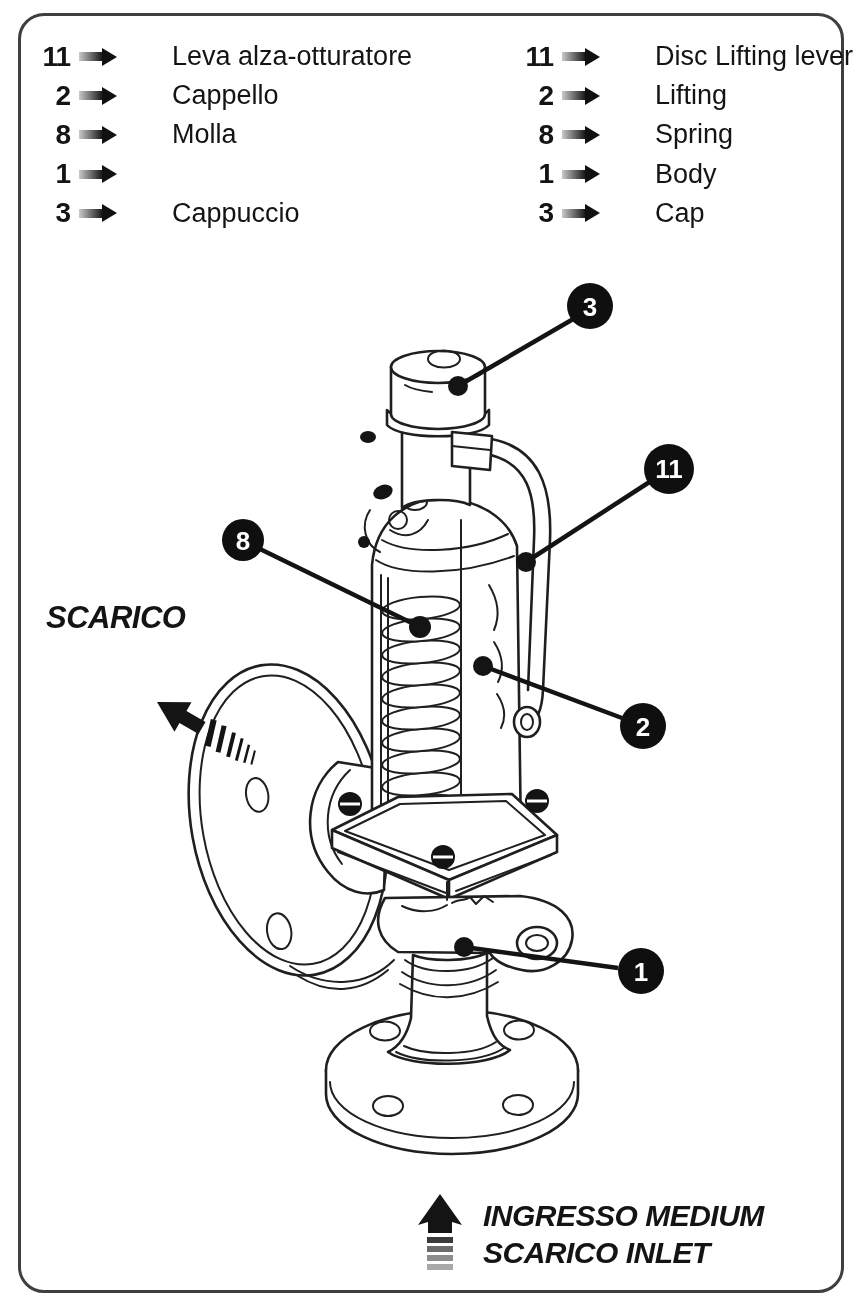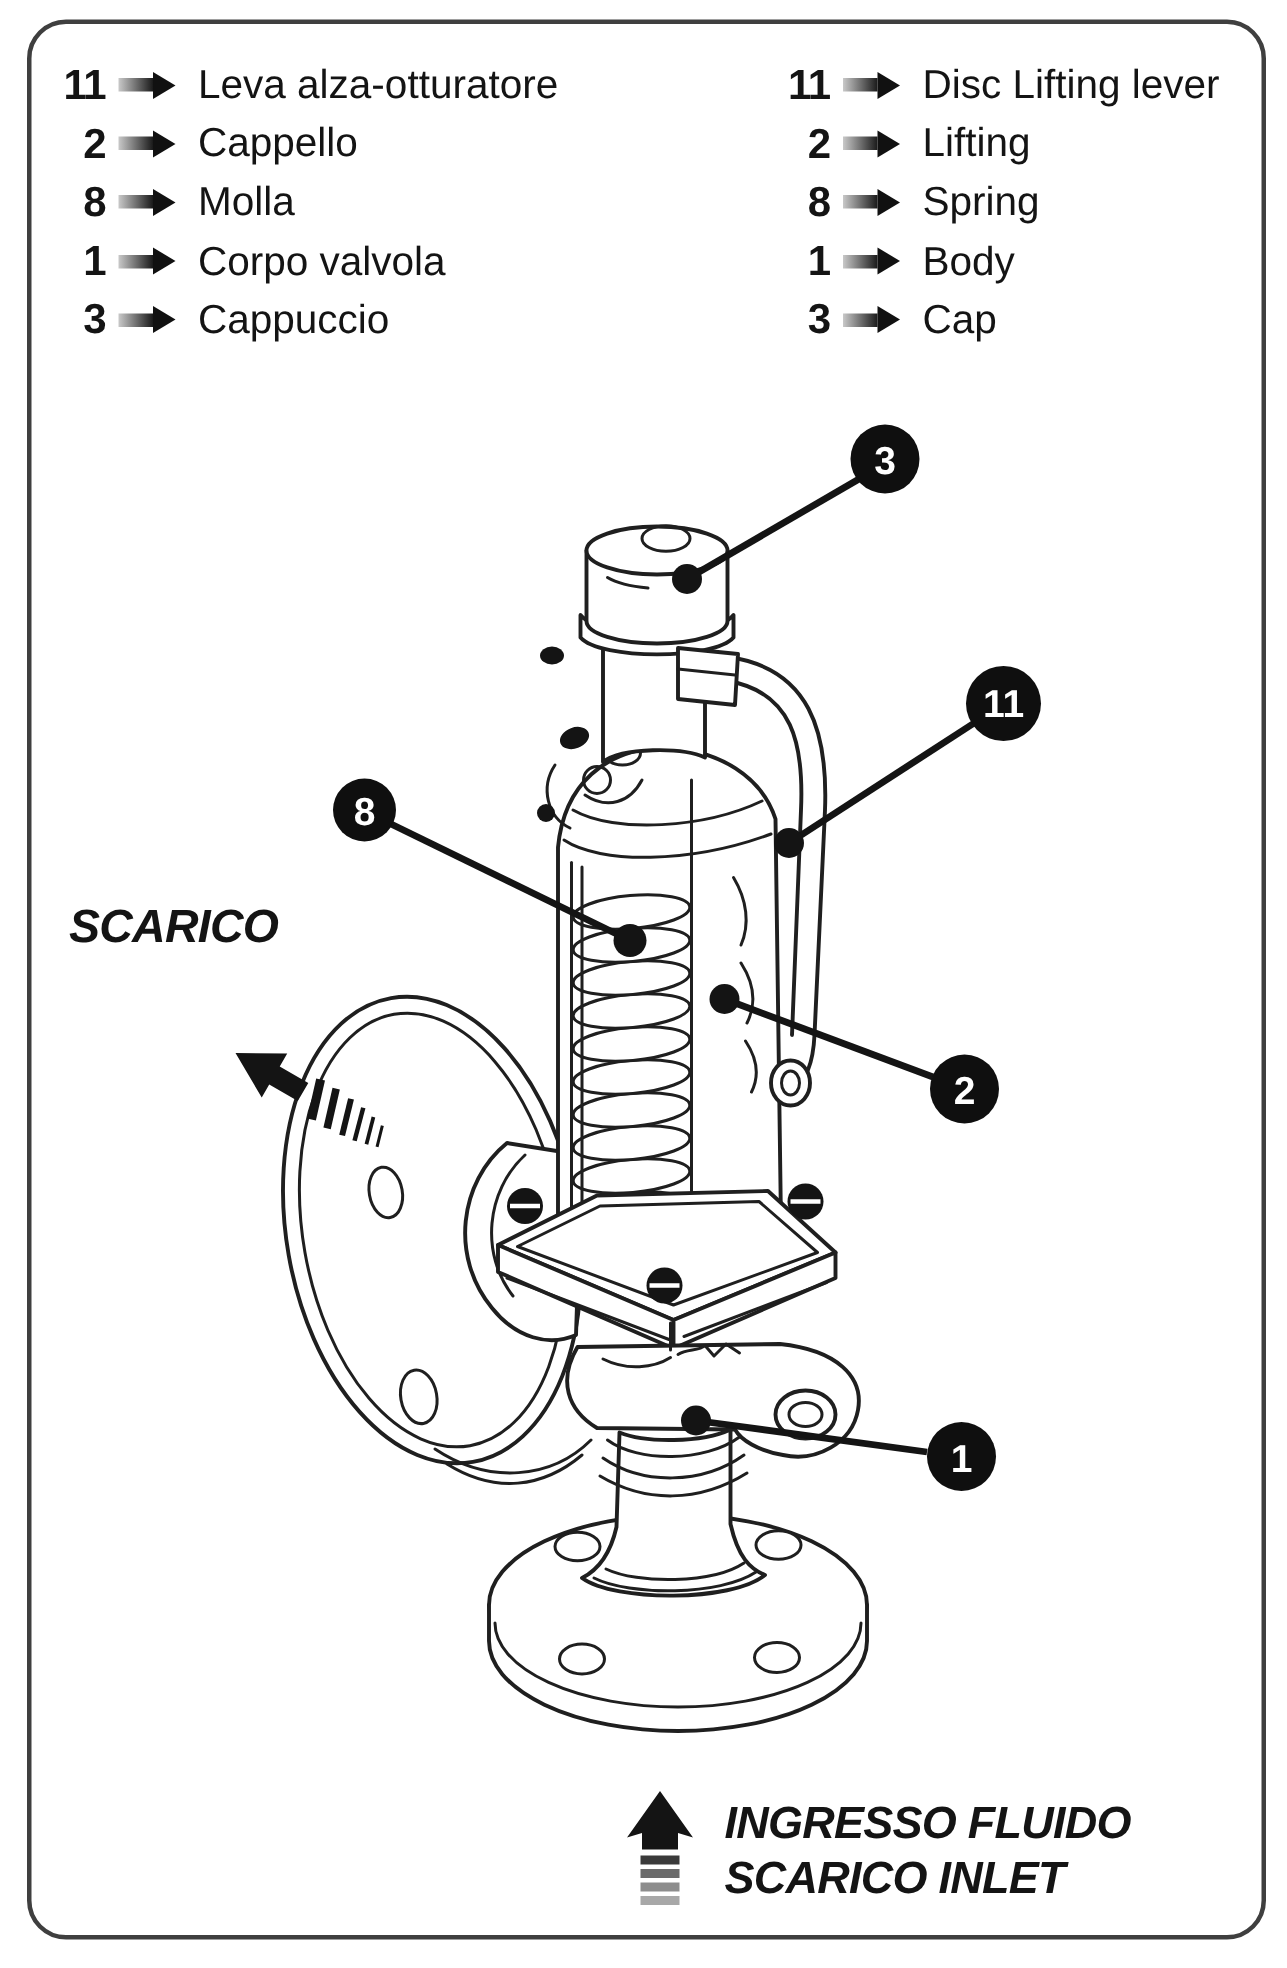--- a/index.html
+++ b/index.html
@@ -27,21 +27,21 @@
   }
   #legend-right .lnum { width:48px; }
   .larrow { margin-left:9px; margin-right:15px; display:flex; align-items:center; }
   .larrow .tail { width:23px; height:9px; background:linear-gradient(to right,#c9c9c9,#1a1a1a); }
   .larrow .head {
     width:0; height:0;
     border-left:15px solid #111;
     border-top:9.5px solid transparent;
     border-bottom:9.5px solid transparent;
   }
-  .llabel { font-size:27px; white-space:nowrap; }
+  .llabel { font-size:27px; white-space:nowrap;margin-left:40px; }
   .flow-label { position:absolute; font-weight:700; white-space:nowrap;font-style:italic; }
   #discharge-label { left:46px; top:601px; font-size:31px; line-height:33px; letter-spacing:-0.5px; }
   #inlet-label     { left:483px; top:1197px; font-size:30px; line-height:37px; letter-spacing:-0.5px; }
   svg.main { position:absolute; left:0; top:0; }
   .ln { fill:none; stroke:#1f1f1f; stroke-width:2.6; stroke-linecap:round; stroke-linejoin:round; }
   .thin { stroke-width:2; }
   .fw { fill:#ffffff; }
   .fb { fill:#141414; stroke:none; }
   .leader { stroke:#141414; stroke-width:4.5; }
   .callout-circle { fill:#0f0f0f; stroke:none; }
@@ -79,21 +79,20 @@
         <span class="head"></span>
       </span>
     <span class="llabel">Molla</span>
   </div>
   <div class="legend-row">
     <span class="lnum">1</span>
     <span class="larrow">
         <span class="tail"></span>
         <span class="head"></span>
       </span>
-    <span class="llabel">Corpo valvola</span>
   </div>
   <div class="legend-row">
     <span class="lnum">3</span>
     <span class="larrow">
         <span class="tail"></span>
         <span class="head"></span>
       </span>
     <span class="llabel">Cappuccio</span>
   </div>
 </div>
@@ -138,21 +137,21 @@
         <span class="head"></span>
       </span>
     <span class="llabel">Cap</span>
   </div>
 </div>
 
 <div class="flow-label" id="discharge-label">
   <div>SCARICO</div>
 </div>
 <div class="flow-label" id="inlet-label">
-  <div>INGRESSO FLUIDO</div>
+  <div>INGRESSO MEDIUM</div>
   <div>SCARICO INLET</div>
 </div>
 
 <svg class="main" width="858" height="1312" viewBox="0 0 858 1312">
 
   <g>
     <g transform="rotate(-10 288 820)">
       <ellipse class="ln fw" cx="288" cy="820" rx="97" ry="157"></ellipse>
       <ellipse class="ln thin" cx="288" cy="820" rx="86" ry="146"></ellipse>
       <ellipse class="ln fw thin" cx="262" cy="790" rx="11" ry="17"></ellipse>

